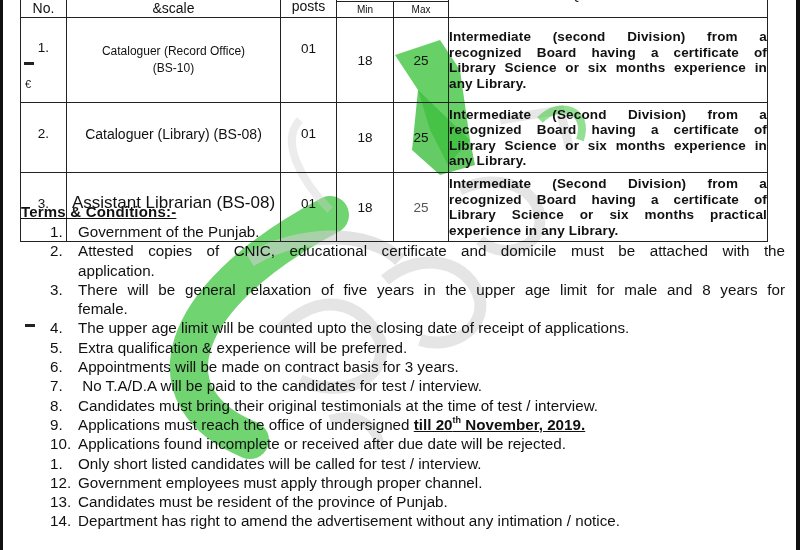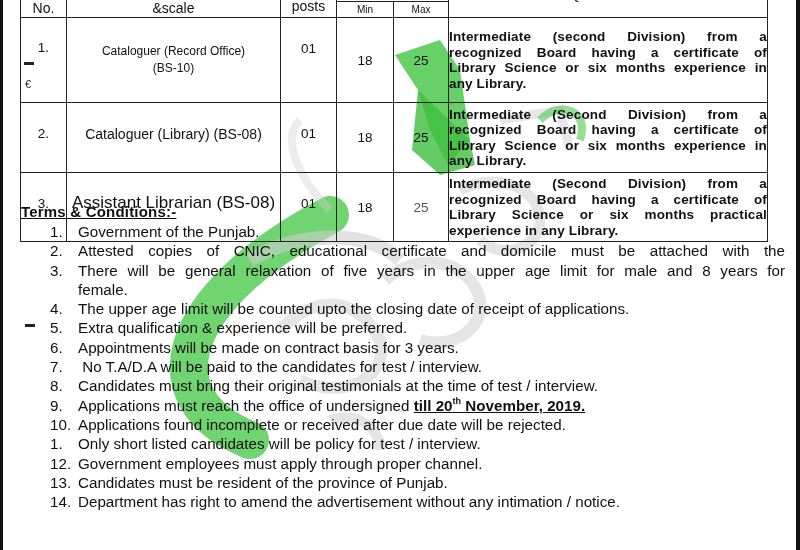--- a/index.html
+++ b/index.html
@@ -156,20 +156,21 @@
   <div class="terms-title">Terms &amp; Conditions:-</div>
 
   <ol class="terms">
     <li class="just">
       <span class="num">1.</span>
       <span class="txt">Government of the Punjab.</span>
     </li>
     <li class="just">
       <span class="num">2.</span>
       <span class="firstline">Attested copies of CNIC, educational certificate and domicile must be attached with the</span>
+      <span class="txt">application.</span>
     </li>
     <li class="just">
       <span class="num">3.</span>
       <span class="firstline">There will be general relaxation of five years in the upper age limit for male and 8 years for</span>
       <span class="txt">female.</span>
     </li>
     <li>
       <span class="num">4.</span>
       <span class="txt">The upper age limit will be counted upto the closing date of receipt of applications.</span>
     </li>
@@ -192,21 +193,21 @@
     <li>
       <span class="num">9.</span>
       <span class="txt"><span>Applications must reach the office of undersigned </span><span class="b"><span>till 20</span><sup>th</sup><span> November, 2019.</span></span></span>
     </li>
     <li>
       <span class="num">10.</span>
       <span class="txt">Applications found incomplete or received after due date will be rejected.</span>
     </li>
     <li>
       <span class="num">1.</span>
-      <span class="txt">Only short listed candidates will be policy for test / interview.</span>
+      <span class="txt">Only short listed candidates will be called for test / interview.</span>
     </li>
     <li>
       <span class="num">12.</span>
       <span class="txt">Government employees must apply through proper channel.</span>
     </li>
     <li>
       <span class="num">13.</span>
       <span class="txt">Candidates must be resident of the province of Punjab.</span>
     </li>
     <li>

